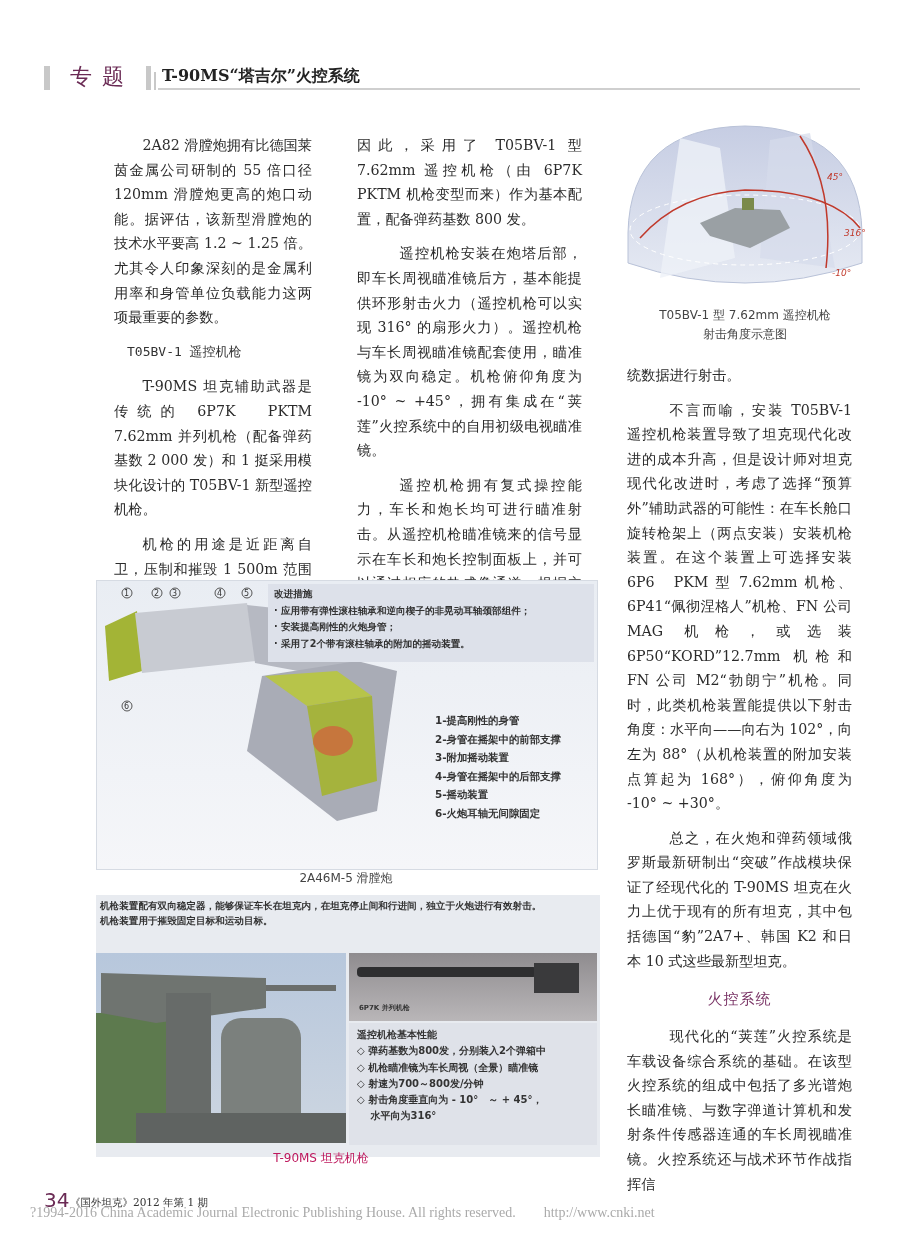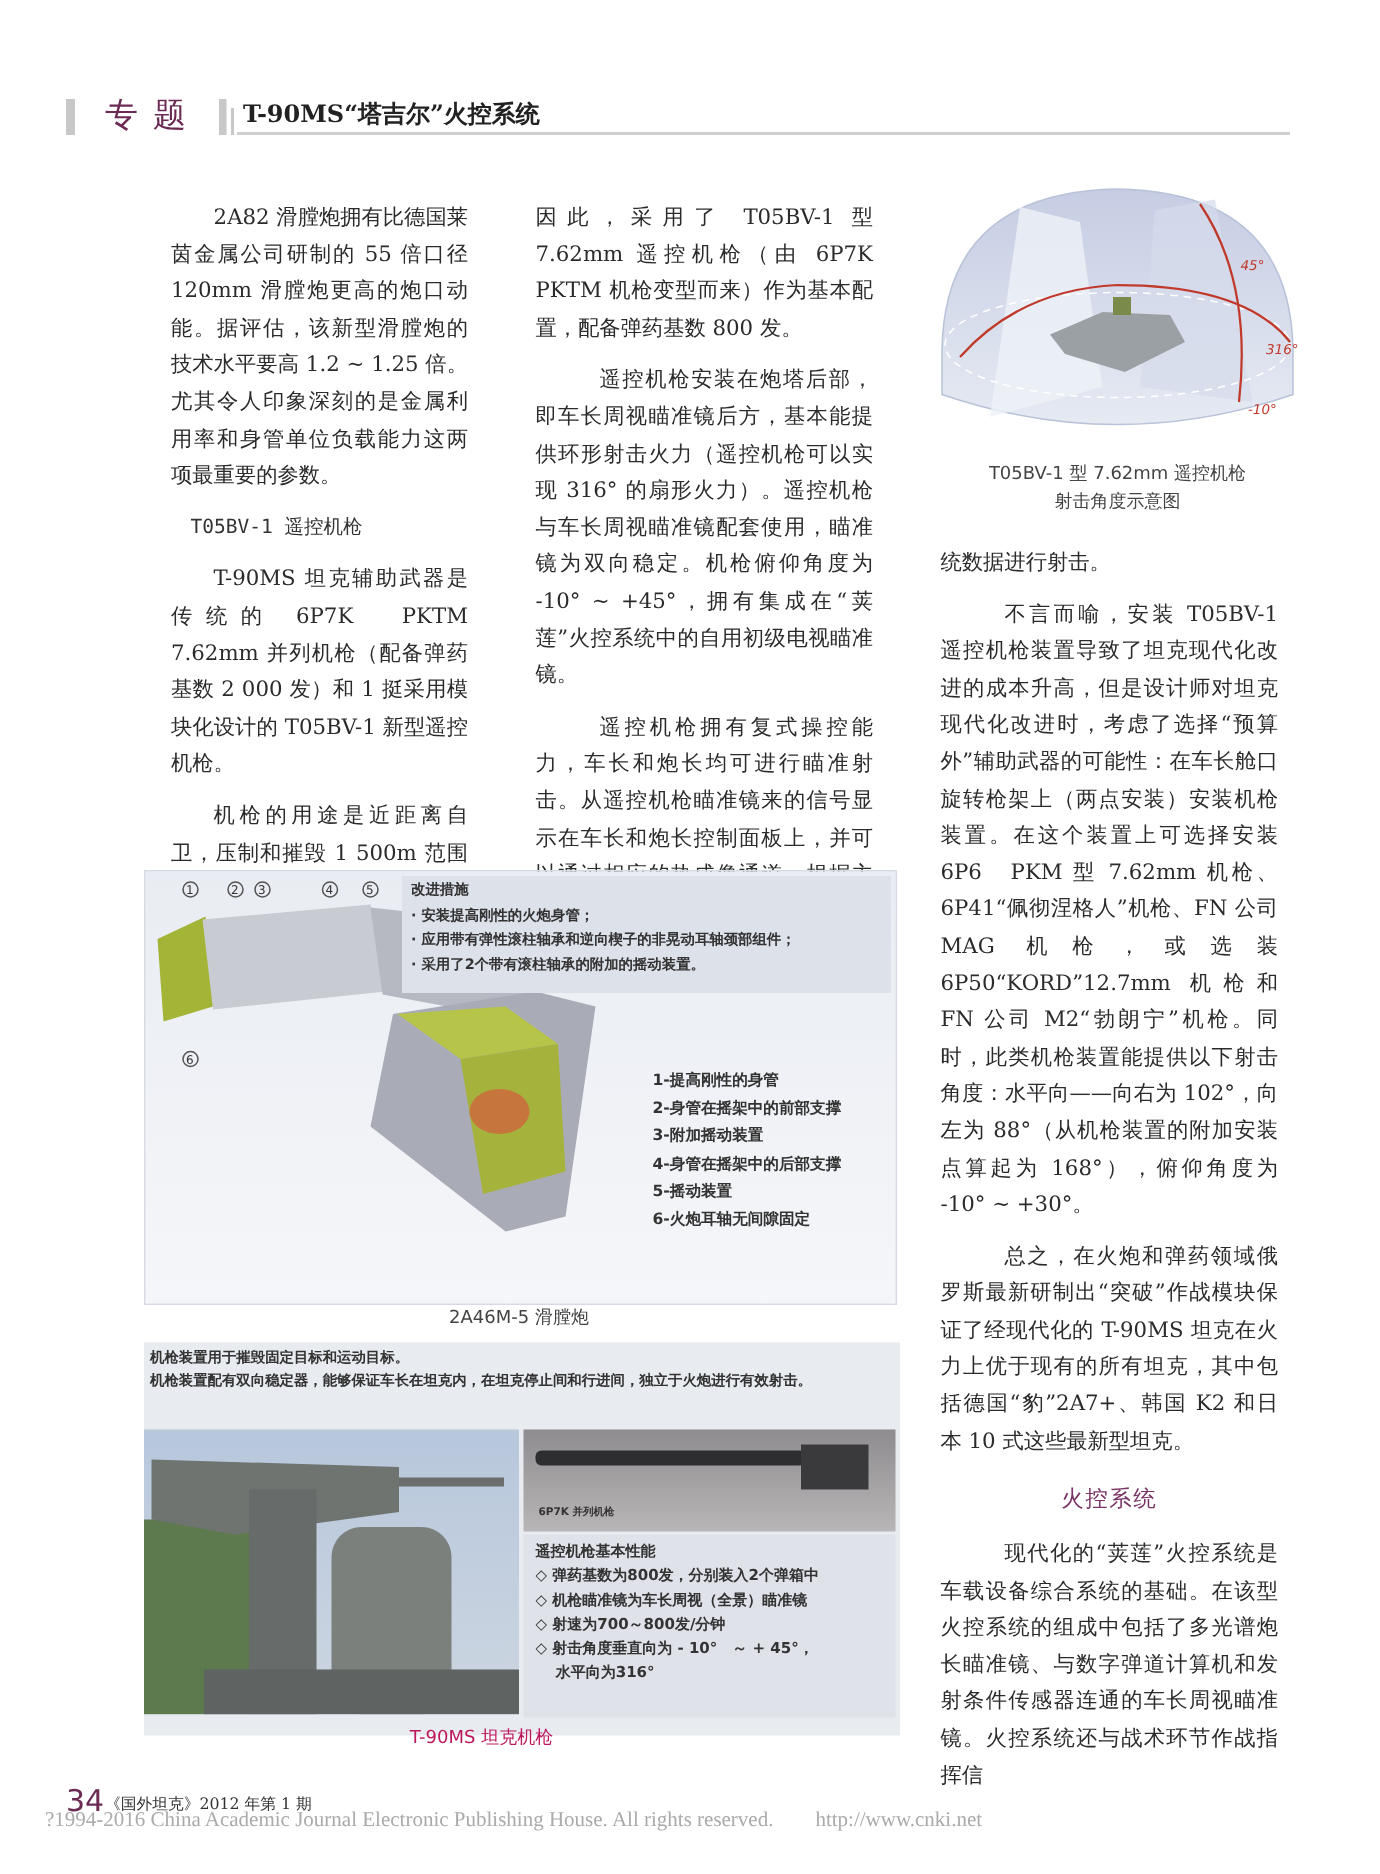--- a/index.html
+++ b/index.html
@@ -124,39 +124,39 @@
       <circle cx="123" cy="12" r="5" fill="none" stroke="#555"></circle>
         <text x="120" y="15">4</text>
       <circle cx="150" cy="12" r="5" fill="none" stroke="#555"></circle>
         <text x="147" y="15">5</text>
       <circle cx="30" cy="125" r="5" fill="none" stroke="#555"></circle>
         <text x="27" y="128">6</text>
     </g>
   </svg>
   <div class="gun-notes">
     <div>改进措施</div>
+    <div>· 应用带有弹性滚柱轴承和逆向楔子的非晃动耳轴颈部组件；</div>
     <div>· 安装提高刚性的火炮身管；</div>
-    <div>· 应用带有弹性滚柱轴承和逆向楔子的非晃动耳轴颈部组件；</div>
     <div>· 采用了2个带有滚柱轴承的附加的摇动装置。</div>
   </div>
   <div class="gun-legend">
     <div>1-提高刚性的身管</div>
     <div>2-身管在摇架中的前部支撑</div>
     <div>3-附加摇动装置</div>
     <div>4-身管在摇架中的后部支撑</div>
     <div>5-摇动装置</div>
     <div>6-火炮耳轴无间隙固定</div>
   </div>
 </div>
 <div class="abs gun-cap">2A46M-5 滑膛炮</div>
 
 <div class="abs mg-fig">
   <div class="mg-notes">
+    <div>机枪装置配有双向稳定器，能够保证车长在坦克内，在坦克停止间和行进间，独立于火炮进行有效射击。</div>
     <div>机枪装置用于摧毁固定目标和运动目标。</div>
-    <div>机枪装置配有双向稳定器，能够保证车长在坦克内，在坦克停止间和行进间，独立于火炮进行有效射击。</div>
   </div>
   <div class="mg-photo">
     <svg width="250" height="190" viewBox="0 0 250 190">
       <rect x="0" y="60" width="70" height="130" fill="#5d7a4e"></rect>
       <path d="M5 20 L170 25 L170 55 L60 70 L5 60 Z" fill="#6f7470"></path>
       <rect x="170" y="32" width="70" height="6" fill="#6b6e6c"></rect>
       <rect x="70" y="40" width="45" height="150" fill="#676b69"></rect>
       <rect x="125" y="65" width="80" height="125" rx="20" fill="#7b807d"></rect>
       <rect x="40" y="160" width="210" height="30" fill="#5f6361"></rect>
     </svg>

